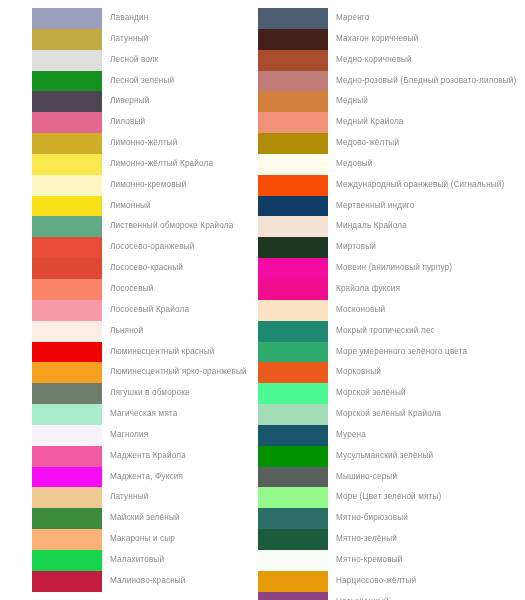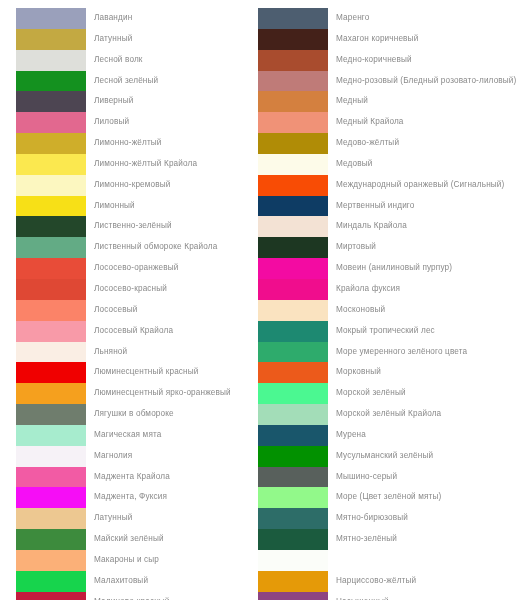--- a/index.html
+++ b/index.html
@@ -21,21 +21,21 @@
     height: 600px;
     padding-top: 8px;
     box-sizing: border-box;
   }
   .column {
     display: flex;
     flex-direction: column;
   }
   .column-left {
     width: 255px;
-    padding-left: 16px;
+    padding-left: 32px;
     box-sizing: border-box;
   }
   .column-right {
     width: 270px;
     padding-left: 3px;
     box-sizing: border-box;
   }
   .row {
     display: flex;
     flex-direction: row;
@@ -95,24 +95,20 @@
       </div>
       <div class="row">
         <div class="swatch" style="background-color: rgb(252, 247, 192);"></div>
         <div class="label">Лимонно-кремовый</div>
       </div>
       <div class="row">
         <div class="swatch" style="background-color: rgb(247, 224, 23);"></div>
         <div class="label">Лимонный</div>
       </div>
       <div class="row">
-        <div class="swatch" style="background-color: rgb(35, 71, 42);"></div>
-        <div class="label">Лиственно-зелёный</div>
-      </div>
-      <div class="row">
         <div class="swatch" style="background-color: rgb(99, 171, 133);"></div>
         <div class="label">Лиственный обмороке Крайола</div>
       </div>
       <div class="row">
         <div class="swatch" style="background-color: rgb(232, 76, 56);"></div>
         <div class="label">Лососево-оранжевый</div>
       </div>
       <div class="row">
         <div class="swatch" style="background-color: rgb(223, 72, 52);"></div>
         <div class="label">Лососево-красный</div>
@@ -278,20 +274,21 @@
       <div class="row">
         <div class="swatch" style="background-color: rgb(45, 109, 104);"></div>
         <div class="label">Мятно-бирюзовый</div>
       </div>
       <div class="row">
         <div class="swatch" style="background-color: rgb(27, 91, 62);"></div>
         <div class="label">Мятно-зелёный</div>
       </div>
       <div class="row">
         <div class="swatch" style="background-color: rgb(251, 253, 249);"></div>
+        <div class="label">Мятно-кремовый</div>
       </div>
       <div class="row">
         <div class="swatch" style="background-color: rgb(229, 154, 8);"></div>
         <div class="label">Нарциссово-жёлтый</div>
       </div>
       <div class="row">
         <div class="swatch" style="background-color: rgb(142, 68, 130);"></div>
         <div class="label">Насыщенный</div>
       </div>
     </div>

